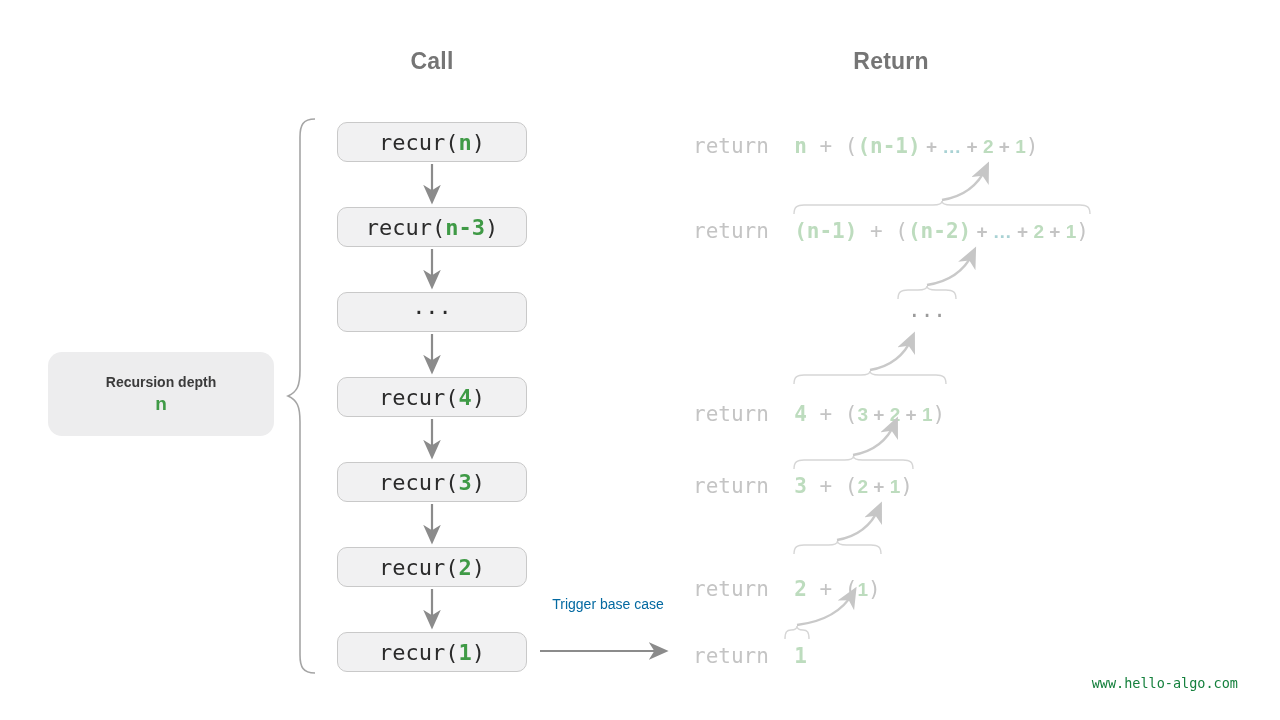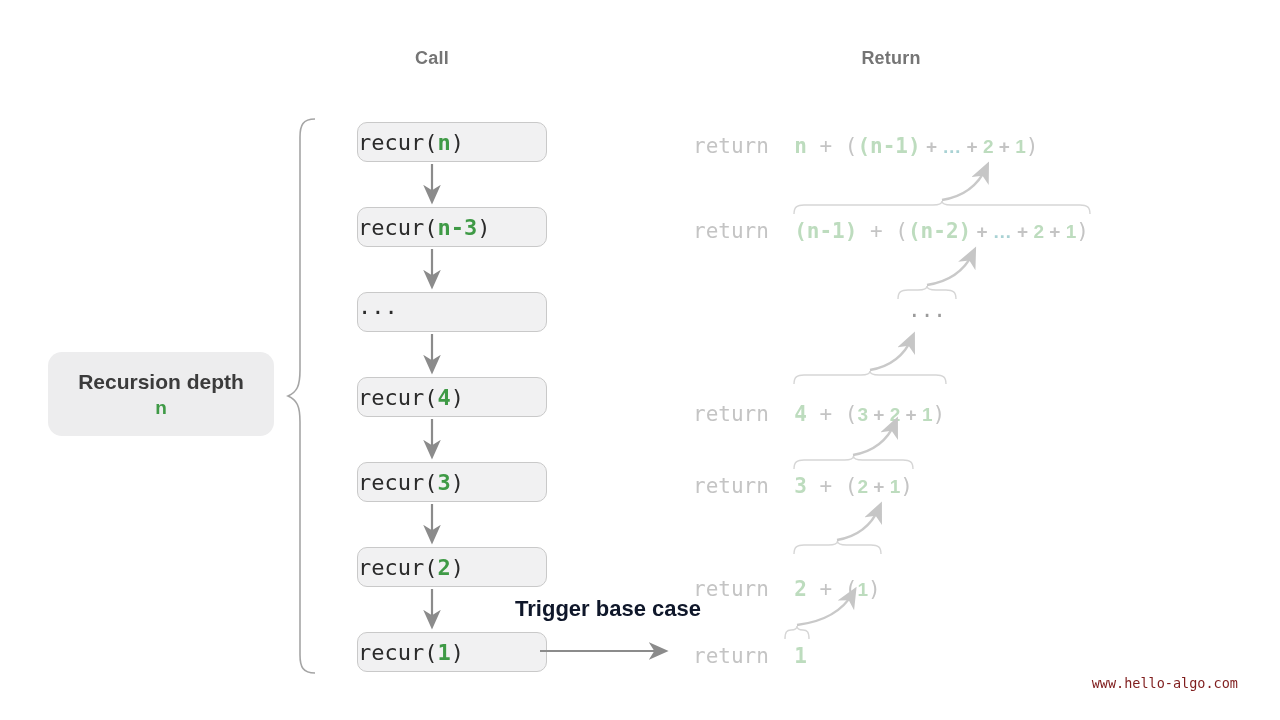--- a/index.html
+++ b/index.html
@@ -2,31 +2,31 @@
 <html style="--green-dark: #3f9a46; --green-light: #bddcbe; --teal-light: #a9d2d4;"><head>
 <meta charset="utf-8">
 <style>
   html,body{margin:0;padding:0}
   body{
     width:1280px;height:720px;position:relative;background:#ffffff;
     font-family:"Liberation Sans",sans-serif;overflow:hidden;
   }
   .hdr{
     position:absolute;top:48px;width:200px;text-align:center;
-    font-weight:700;font-size:18px;color:#757575;letter-spacing:.2px;
+    font-weight:700;font-size:23px;color:#757575;letter-spacing:.2px;
   }
   .hdr-call{left:332px}
   .hdr-return{left:791px}
 
   .call-box{
     position:absolute;left:337px;width:190px;height:40px;box-sizing:border-box;
     background:#f1f1f2;border:1.5px solid #c9c9c9;border-radius:10px;
-    display:flex;align-items:center;
+    display:flex;align-items:center;justify-content:center;
     font-family:"DejaVu Sans Mono","Liberation Mono",monospace;
-    font-size:22px;color:#2b2b2b;white-space:pre;margin-left:20px;
+    font-size:22px;color:#2b2b2b;white-space:pre;
   }
   .ret-row{
     position:absolute;left:693px;height:28px;line-height:36px;white-space:pre;
     font-family:"DejaVu Sans Mono","Liberation Mono",monospace;font-size:21px;
   }
   .ret-row.variant-dots{padding-left:215px}
 
   .tk{display:inline}
   .tk.b{font-weight:700}
   .f-s{font-family:"Liberation Sans",sans-serif;font-size:19px;font-weight:700}
@@ -35,31 +35,31 @@
   .c-gr{color:var(--green-light)}
   .c-t{color:var(--teal-light)}
   .c-d{color:#2b2b2b}
   .c-grd{color:var(--green-dark)}
 
   .depth-label{
     position:absolute;left:48px;top:352px;width:226px;height:84px;
     background:#ededee;border-radius:14px;
     display:flex;flex-direction:column;align-items:center;justify-content:center;gap:3px;
   }
-  .depth-line1{font-size:21px;font-weight:700;color:#3b3b3b}
+  .depth-line1{font-size:14px;font-weight:700;color:#3b3b3b}
   .depth-line2{font-size:19px;font-weight:700;color:var(--green-dark)}
 
   .trigger-label{
     position:absolute;left:500px;top:596px;width:216px;text-align:center;
-    font-weight:700;font-size:22px;color:#0f172a;
+    font-weight:400;font-size:14px;color:#0369a1;
   }
   .watermark{
     position:absolute;right:42px;top:675px;
     font-family:"DejaVu Sans Mono","Liberation Mono",monospace;
-    font-size:13.5px;color:#7f1d1d;
+    font-size:13.5px;color:#15803d;
   }
   svg.decor{position:absolute;overflow:visible}
 </style>
 </head>
 <body>
 
 <svg width="0" height="0" style="position:absolute">
   <defs>
     <marker id="mL" markerWidth="10" markerHeight="9" refX="6" refY="4" orient="auto">
       <path d="M0,0 L9,4 L0,8 L2.5,4 z" fill="#c6c6c6"></path>

